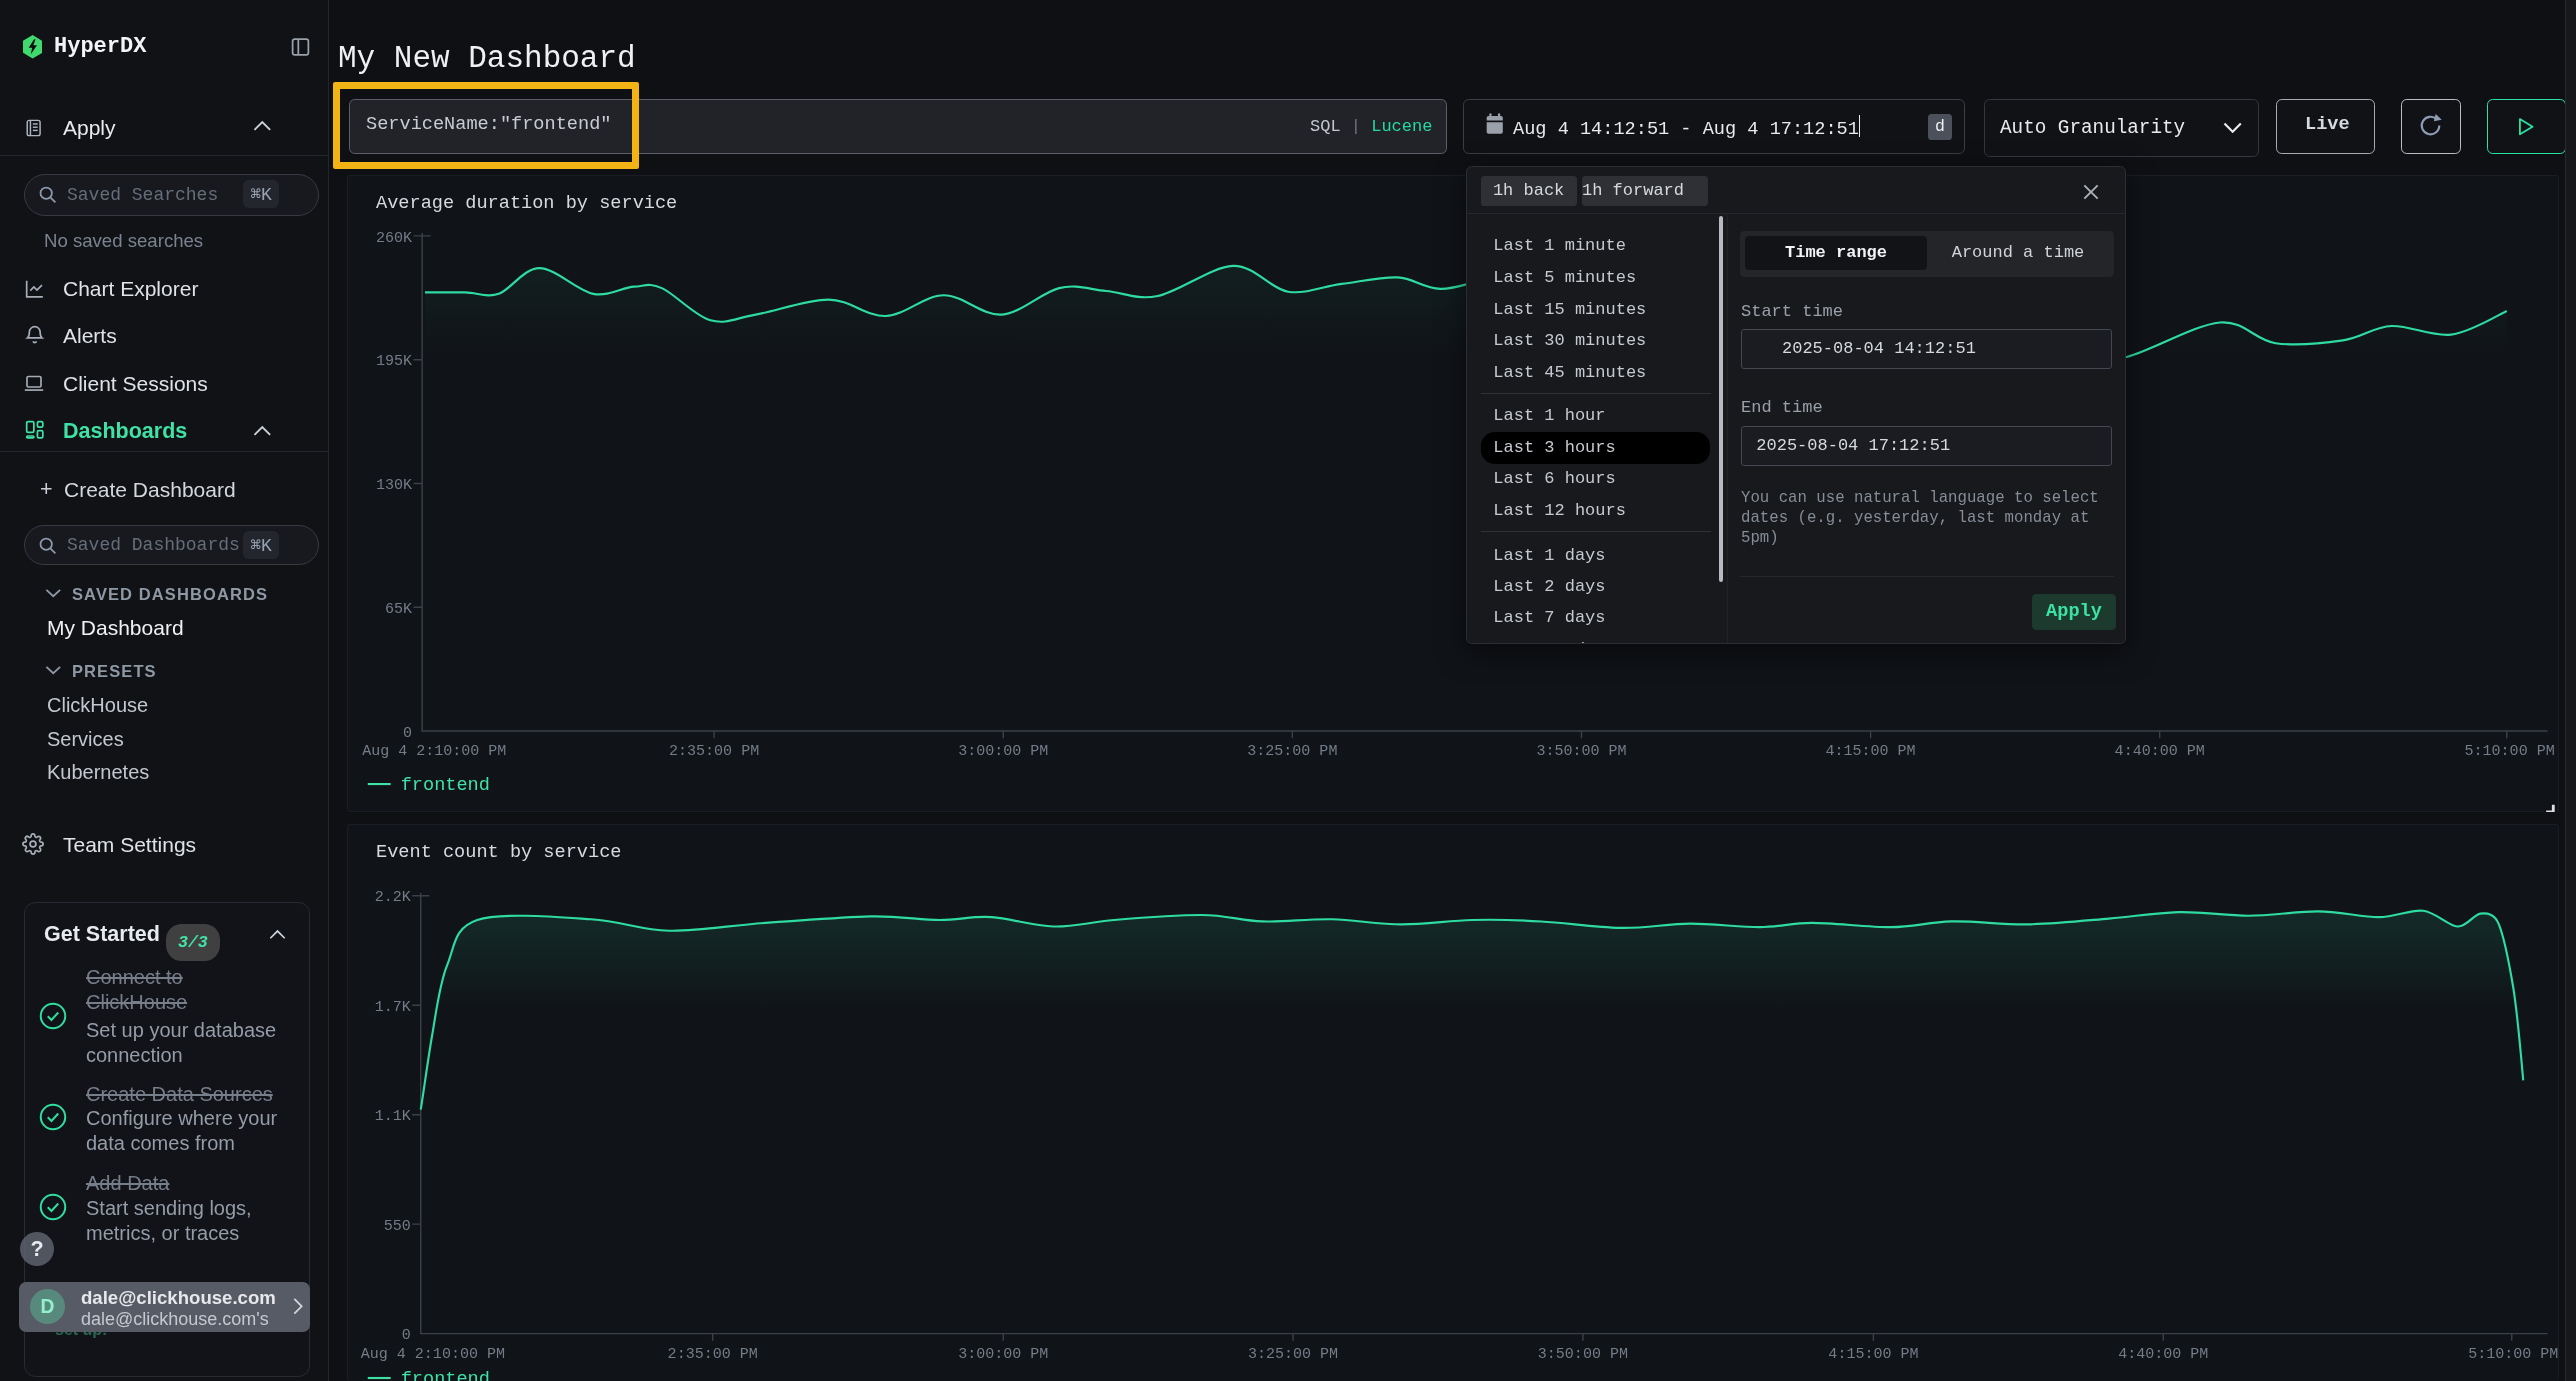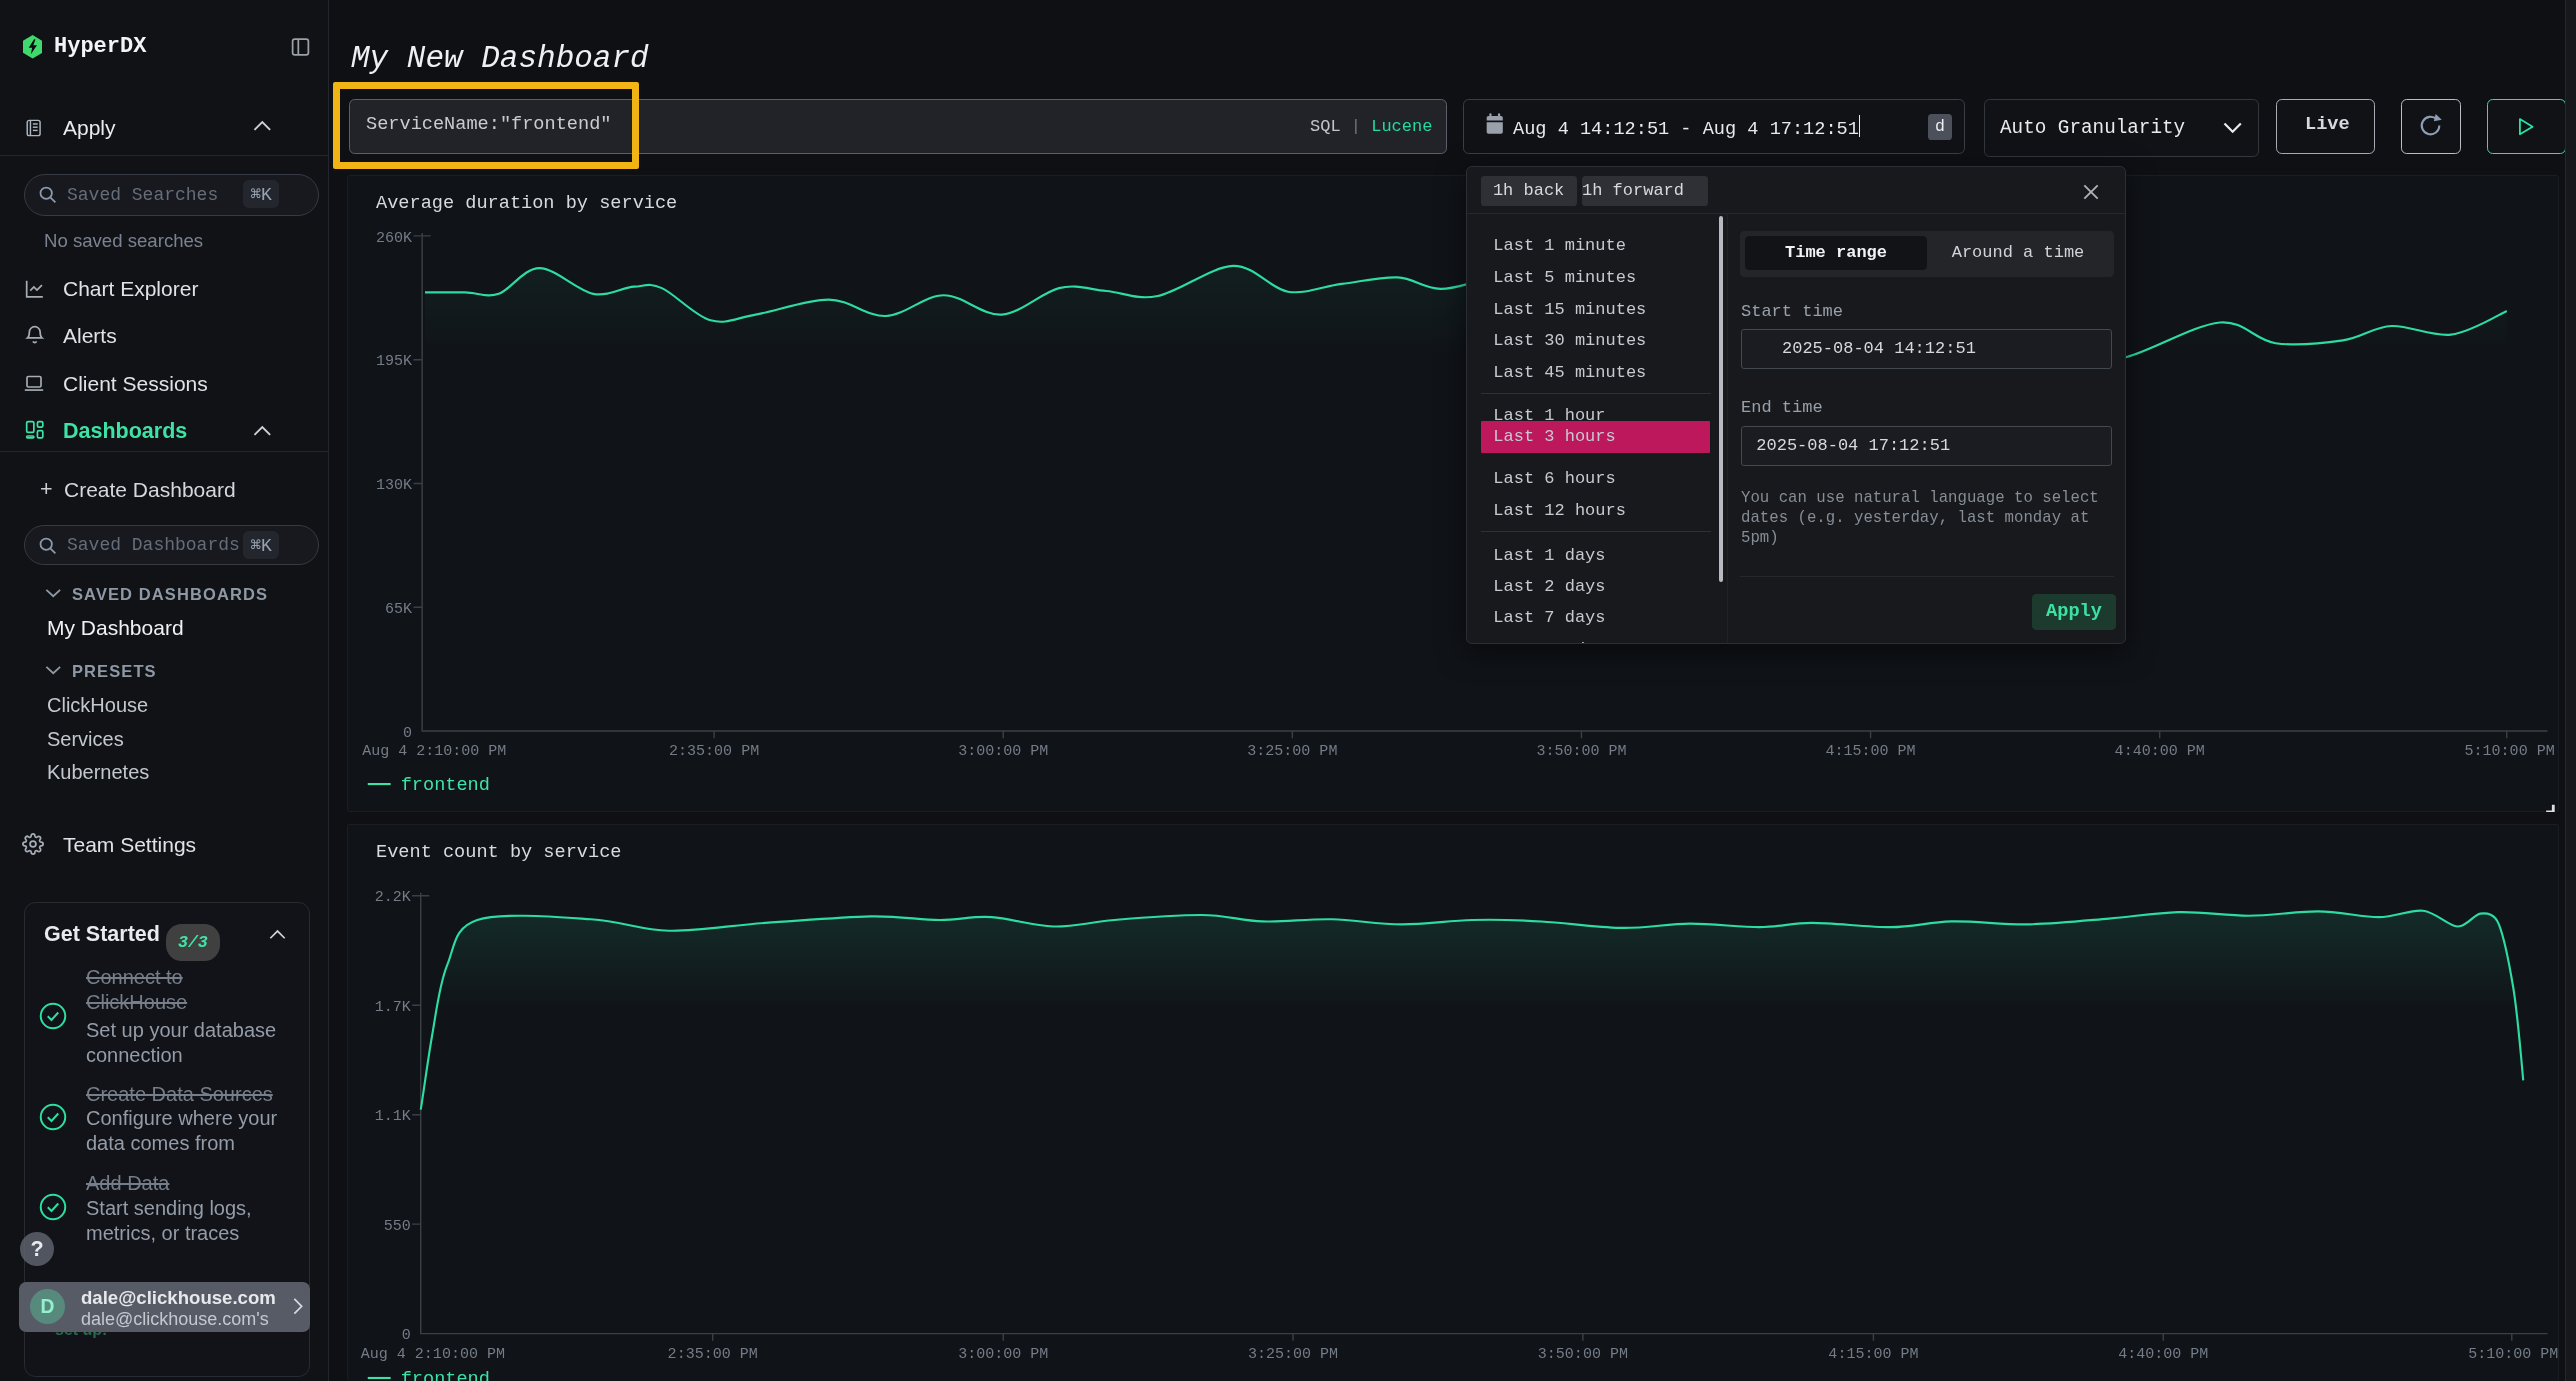--- a/index.html
+++ b/index.html
@@ -11,21 +11,21 @@
 
 #sidebar { position:absolute; left:0; top:0; width:329px; height:1381px; background:#101216; border-right:1.4px solid #23262c; }
 .navtext { color:#dfe2e7; font-size:21px; }
 .navdim { color:#c3c8cf; font-size:20px; }
 .seclabel { color:#8e99a5; font-size:16.5px; letter-spacing:1.1px; font-weight:bold; }
 .pill { position:absolute; left:23.6px; width:295px; background:#17191e; border:1.4px solid #363a42; border-radius:21.5px; }
 .kbadge { position:absolute; background:#23262d; border-radius:5.7px; color:#97a2b1; font-size:18px; font-family:"Liberation Mono",monospace; padding:2.9px 7.2px; }
 .sep { position:absolute; left:0; width:328px; height:1.4px; background:#23262c; }
 
 
-#title { position:absolute; left:351px; top:41px; color:#eef0f3; font-size:31px; font-family:"Liberation Mono",monospace;font-style:italic; }
+#title { position:absolute; left:338px; top:41px; color:#eef0f3; font-size:31px; font-family:"Liberation Mono",monospace; }
 #searchbar { position:absolute; left:349px; top:99px; width:1098px; height:55px; background:#212329; border:1.4px solid #5b5f69; border-radius:5.7px; }
 #hlbox { position:absolute; left:333px; top:82px; width:306px; height:87px; border:7.9px solid #f2b414; border-radius:2.1px; z-index:30; }
 .hdrbtn { position:absolute; top:99px; height:55px; background:#101216; border-radius:5.7px; }
 
 
 .panel { position:absolute; left:347px; width:2212px; background:#101318; border:1.4px solid #1a1d23; border-radius:2.9px; }
 .ptitle { position:absolute; left:28px; top:17px; color:#d7dbe0; font-size:18.6px; font-family:"Liberation Mono",monospace; }
 .axlabel { fill:#747c87; font-size:21px; font-family:"Liberation Mono",monospace; }
 
 
@@ -286,21 +286,21 @@
     <div class="abs" style="left:0px;top:46px;width:660px;height:1.4px;background:#26282e;"></div>
     <div class="abs" style="left:260px;top:46px;width:1.4px;height:431px;background:#202227;"></div>
 
     <div class="tpitem" style="top:63px;">Last 1 minute</div>
     <div class="tpitem" style="top:95px;">Last 5 minutes</div>
     <div class="tpitem" style="top:127px;">Last 15 minutes</div>
     <div class="tpitem" style="top:158px;">Last 30 minutes</div>
     <div class="tpitem" style="top:190px;">Last 45 minutes</div>
     <div class="abs" style="left:13.6px;top:226px;width:230px;height:1.4px;background:#2e3136;"></div>
     <div class="tpitem" style="top:233px;">Last 1 hour</div>
-    <div class="tpitem" style="top:254px;background:#be185d;border-radius:1px;">Last 3 hours</div>
+    <div class="tpitem" style="top:265px;background:#000000;border-radius:14px;">Last 3 hours</div>
     <div class="tpitem" style="top:296px;">Last 6 hours</div>
     <div class="tpitem" style="top:328px;">Last 12 hours</div>
     <div class="abs" style="left:13.6px;top:364px;width:230px;height:1.4px;background:#2e3136;"></div>
     <div class="tpitem" style="top:373px;">Last 1 days</div>
     <div class="tpitem" style="top:404px;">Last 2 days</div>
     <div class="tpitem" style="top:435px;">Last 7 days</div>
     <div class="tpitem" style="top:467px;">Last 14 days</div>
 
     <div class="abs" style="left:252px;top:49px;width:4.3px;height:366px;background:#b7bac0;border-radius:2.9px;"></div>
 

